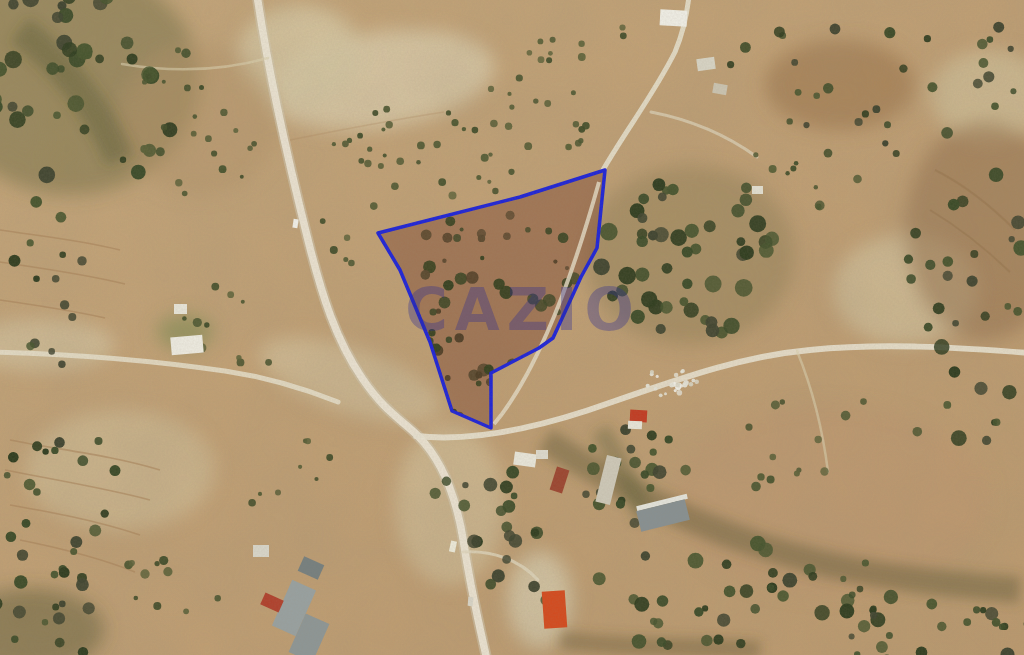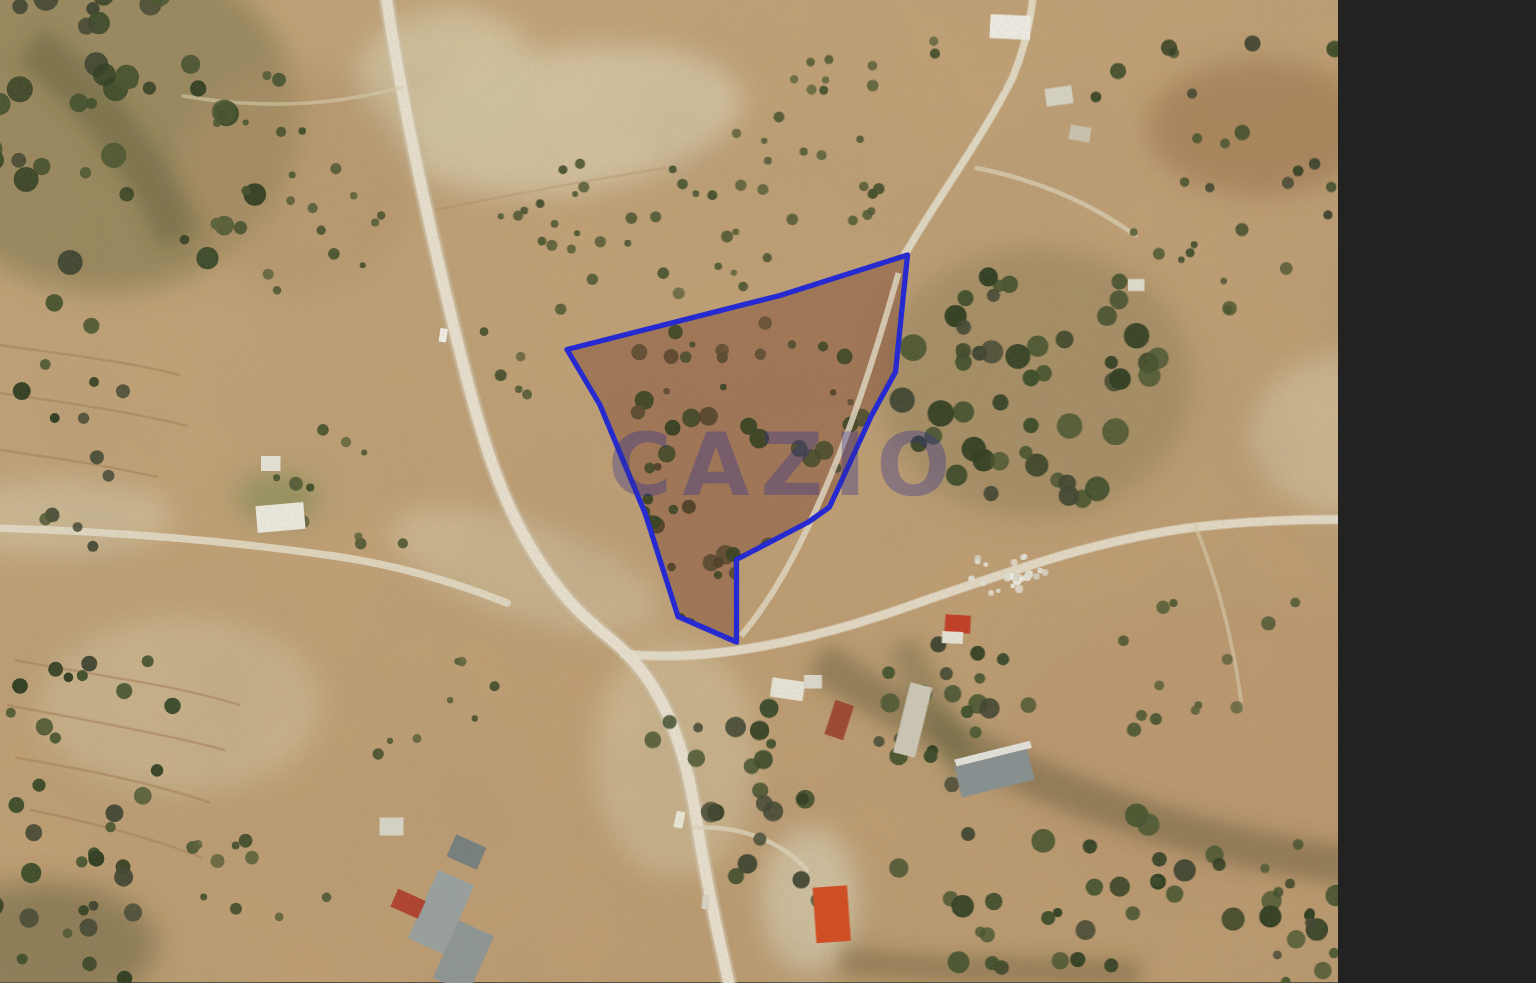--- a/index.html
+++ b/index.html
@@ -1,17 +1,17 @@
 <!DOCTYPE html>
 <html><head>
 <meta charset="utf-8">
 <style>
   html,body{margin:0;padding:0;background:#222;}
   .stage{
-    position:relative;width:892px;height:655px;overflow:hidden;
+    position:relative;width:1024px;height:655px;overflow:hidden;
     font-family:"DejaVu Sans", sans-serif;
   }
   .stage svg{display:block;}
   text.watermark{
     font-family:"DejaVu Sans", sans-serif;
     font-weight:bold;
     font-size:58px;
     letter-spacing:7px;
     opacity:0.34;
   }

